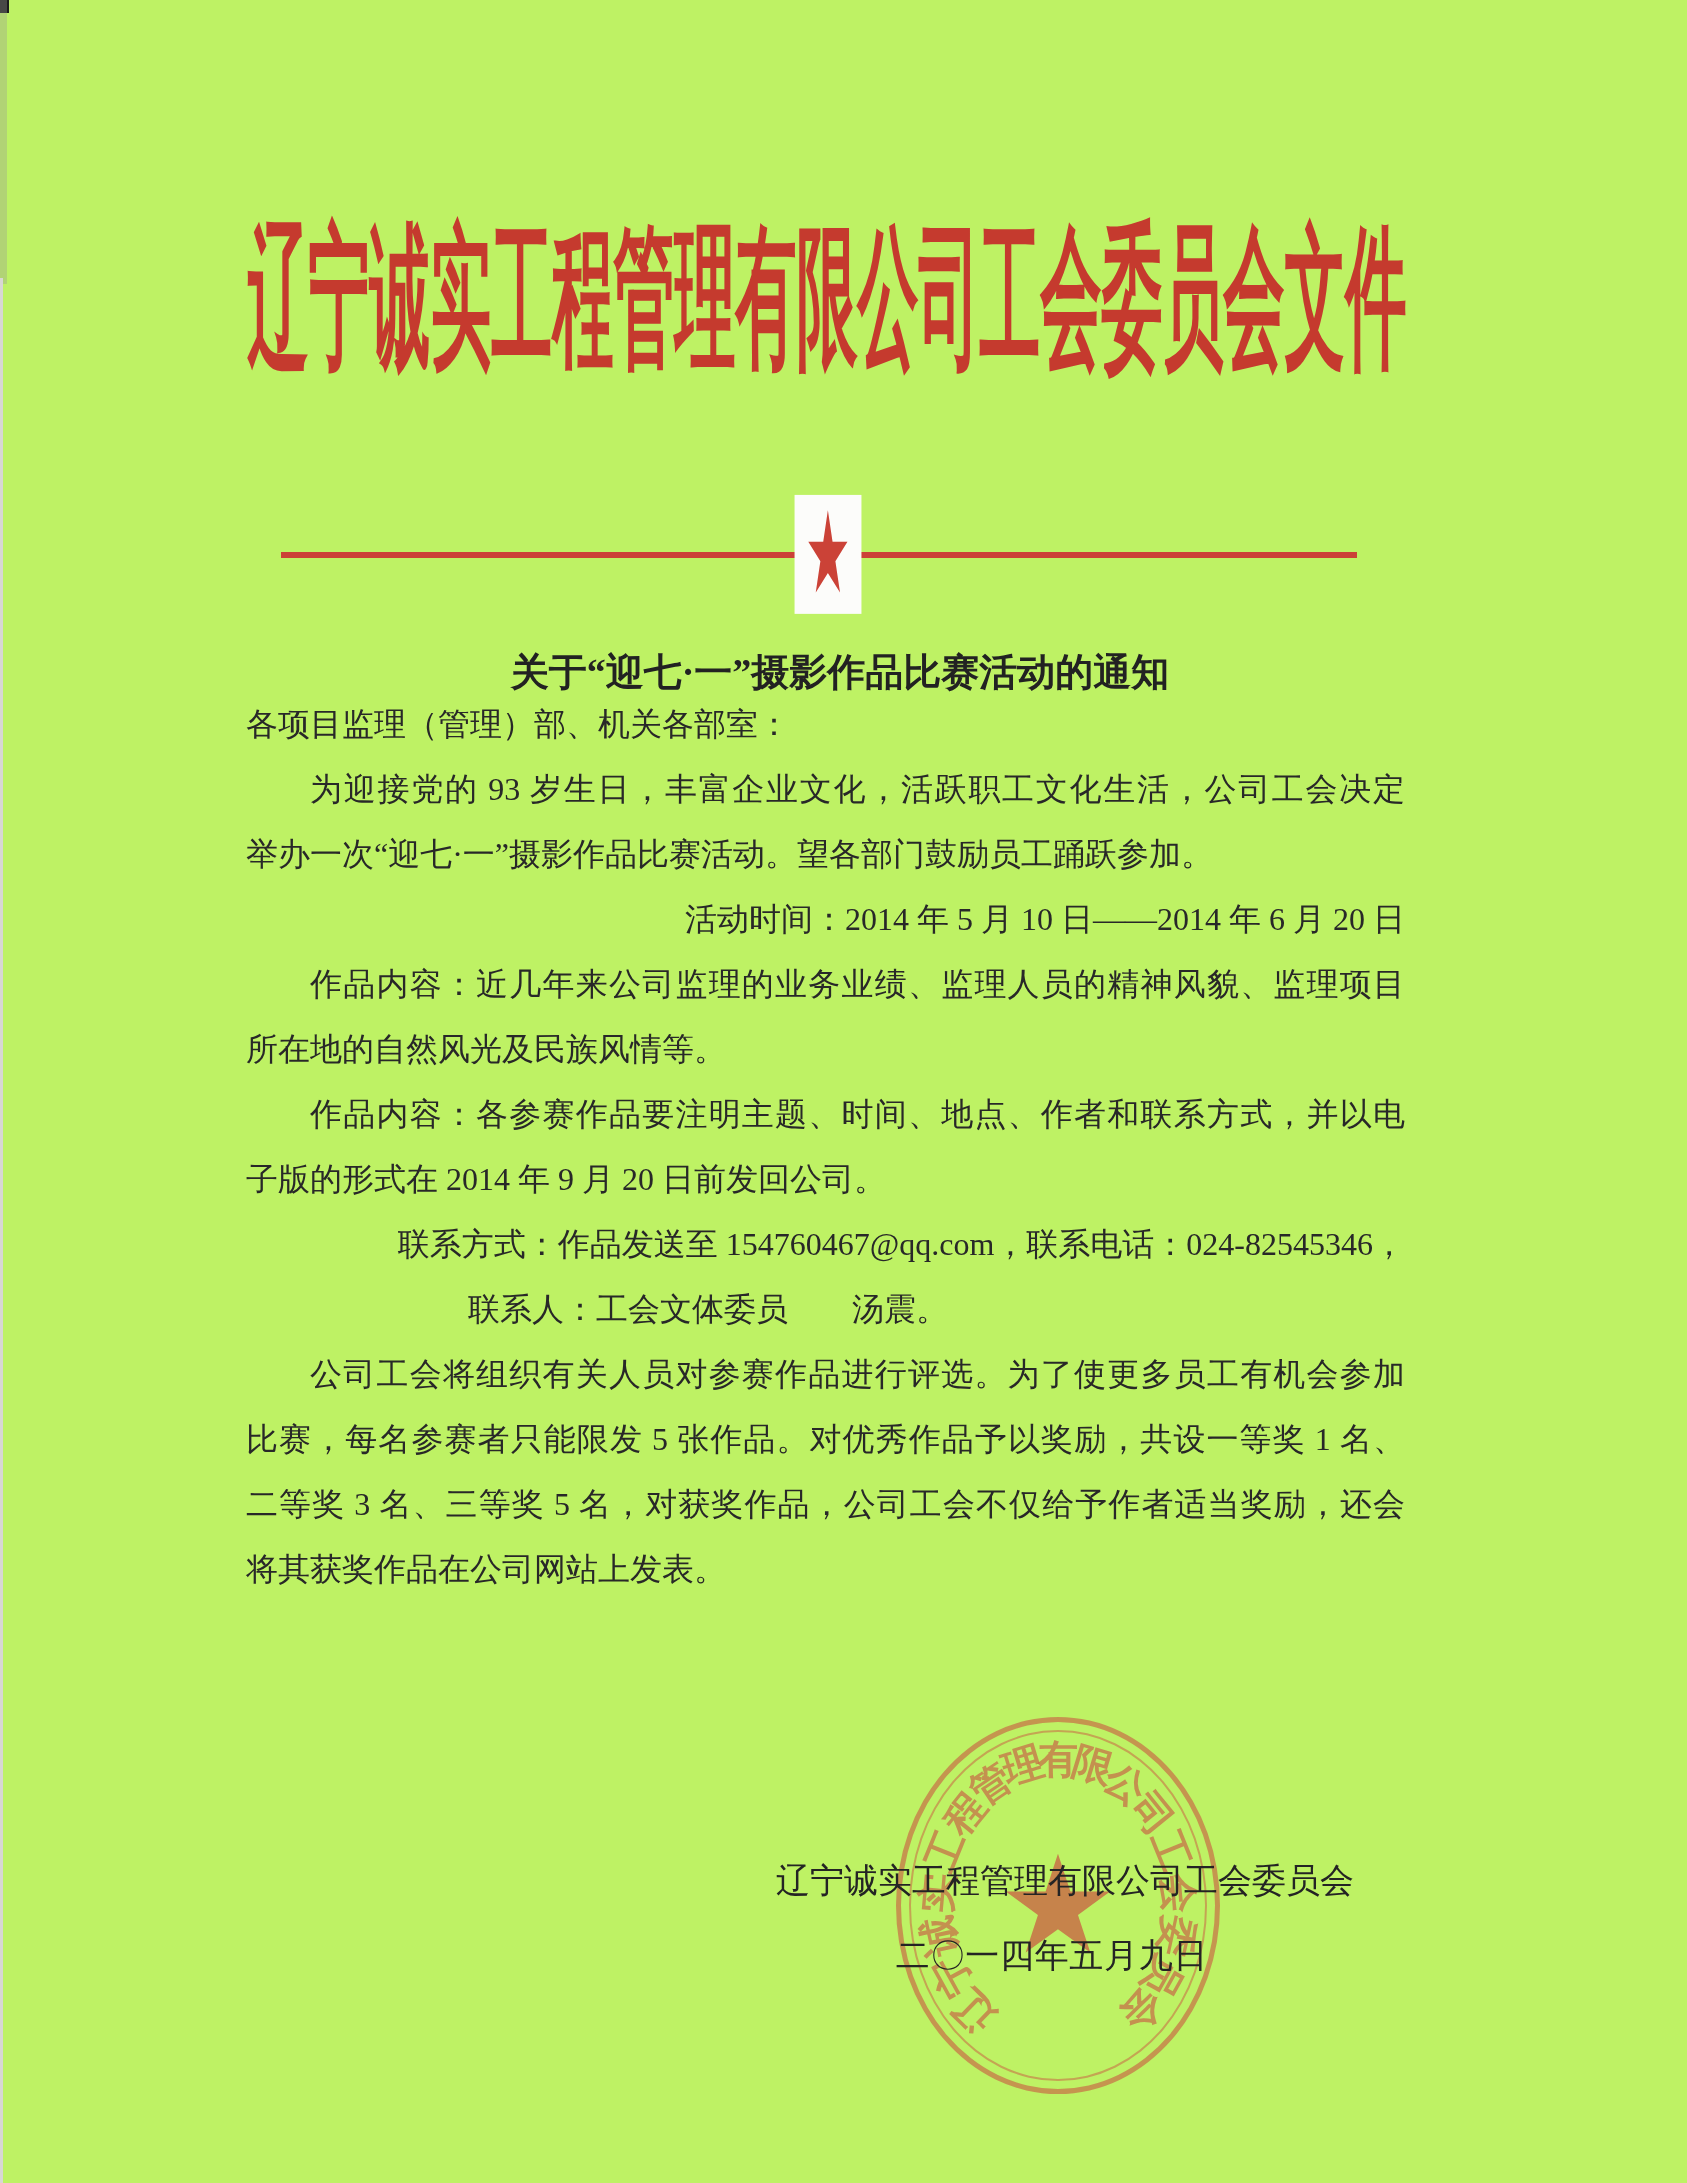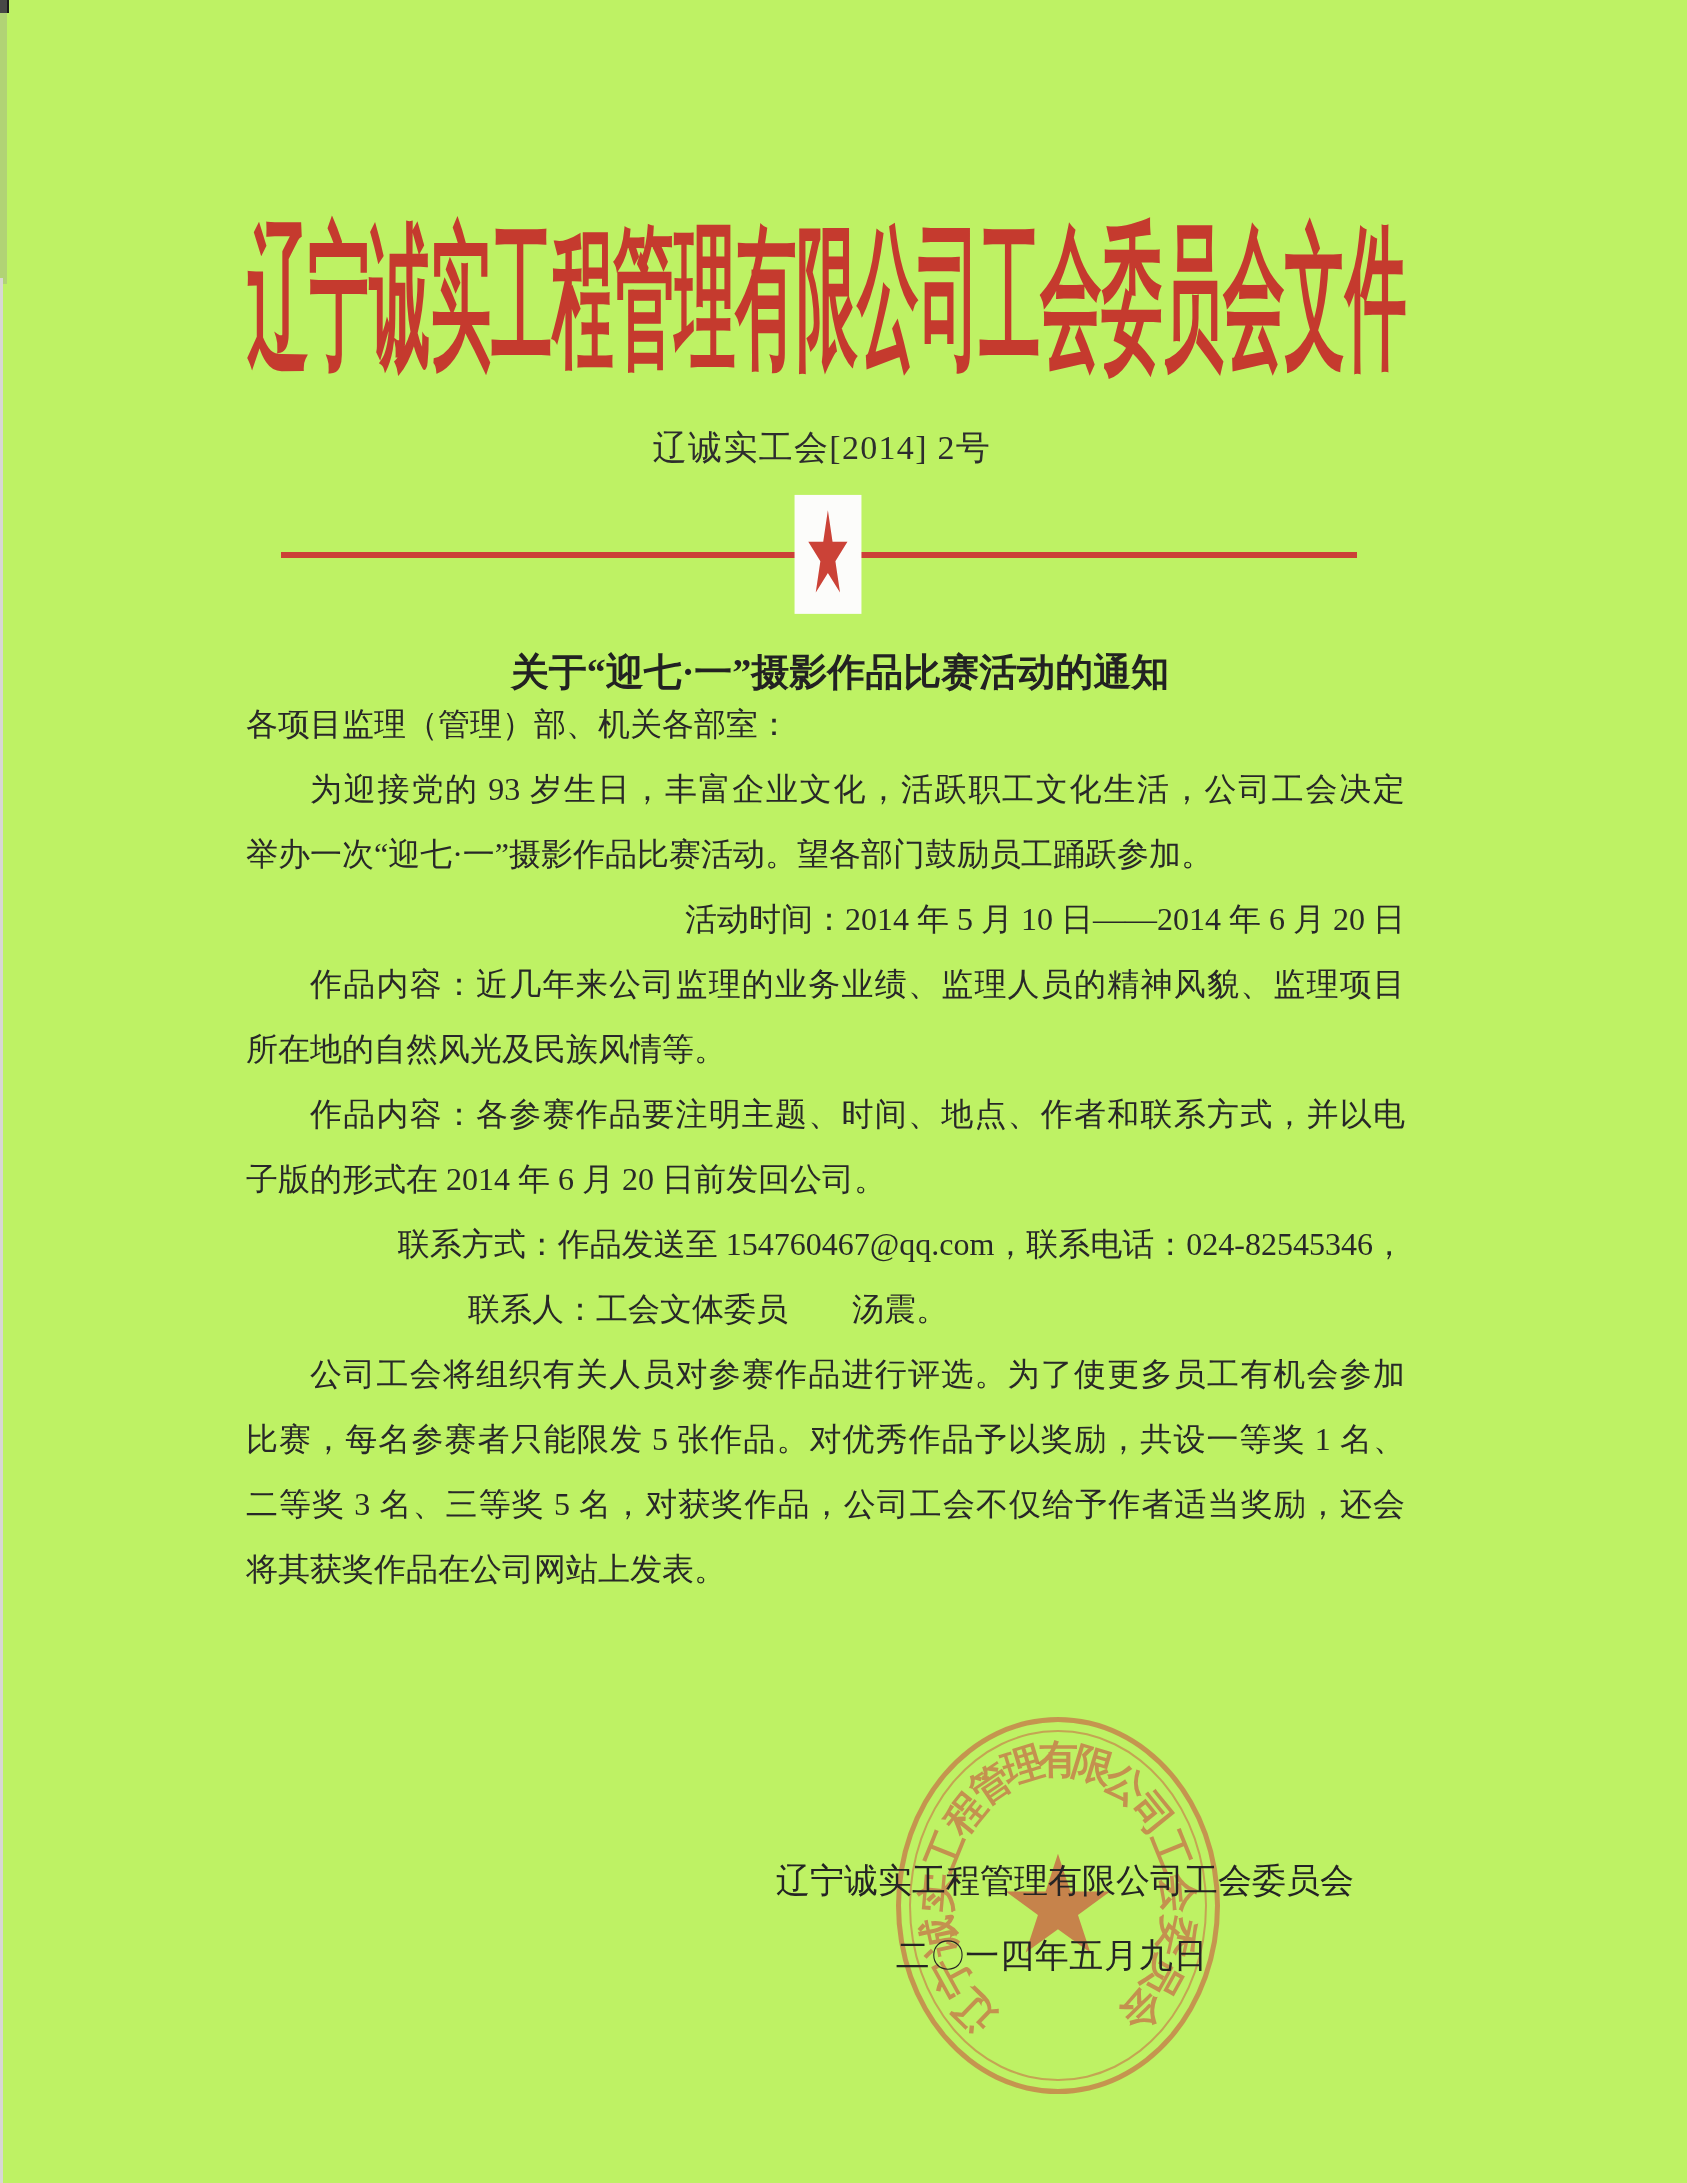--- a/index.html
+++ b/index.html
@@ -89,36 +89,35 @@
 <body>
 
 <div class="page">
 
   <div class="corner-mark"></div>
   <div class="edge-shadow"></div>
   <div class="edge-strip"></div>
 
   <div class="red-title">辽宁诚实工程管理有限公司工会委员会文件</div>
 
-  <div class="doc-no">辽诚实工会[2014] 2号</div>
 
   <div class="divider"></div>
   <div class="divider-star">★</div>
 
   <h1 class="subject">关于“迎七·一”摄影作品比赛活动的通知</h1>
 
   <div class="body-block">
     <div class="line">各项目监理（管理）部、机关各部室：</div>
     <div class="line ind fill">为迎接党的 93 岁生日，丰富企业文化，活跃职工文化生活，公司工会决定</div>
     <div class="line">举办一次“迎七·一”摄影作品比赛活动。望各部门鼓励员工踊跃参加。</div>
     <div class="line ind">活动时间：2014 年 5 月 10 日——2014 年 6 月 20 日</div>
     <div class="line ind fill">作品内容：近几年来公司监理的业务业绩、监理人员的精神风貌、监理项目</div>
     <div class="line">所在地的自然风光及民族风情等。</div>
     <div class="line ind fill">作品内容：各参赛作品要注明主题、时间、地点、作者和联系方式，并以电</div>
-    <div class="line">子版的形式在 2014 年 6 月 20 日前发回公司。</div>
+    <div class="line">子版的形式在 2014 年 9 月 20 日前发回公司。</div>
     <div class="line ind">联系方式：作品发送至 154760467@qq.com，联系电话：024-82545346，</div>
     <div class="line ind2">联系人：工会文体委员　　汤震。</div>
     <div class="line ind fill">公司工会将组织有关人员对参赛作品进行评选。为了使更多员工有机会参加</div>
     <div class="line fill">比赛，每名参赛者只能限发 5 张作品。对优秀作品予以奖励，共设一等奖 1 名、</div>
     <div class="line fill">二等奖 3 名、三等奖 5 名，对获奖作品，公司工会不仅给予作者适当奖励，还会</div>
     <div class="line">将其获奖作品在公司网站上发表。</div>
   </div>
 
   <div class="sig">辽宁诚实工程管理有限公司工会委员会</div>
   <div class="sig-date">二〇一四年五月九日</div>

